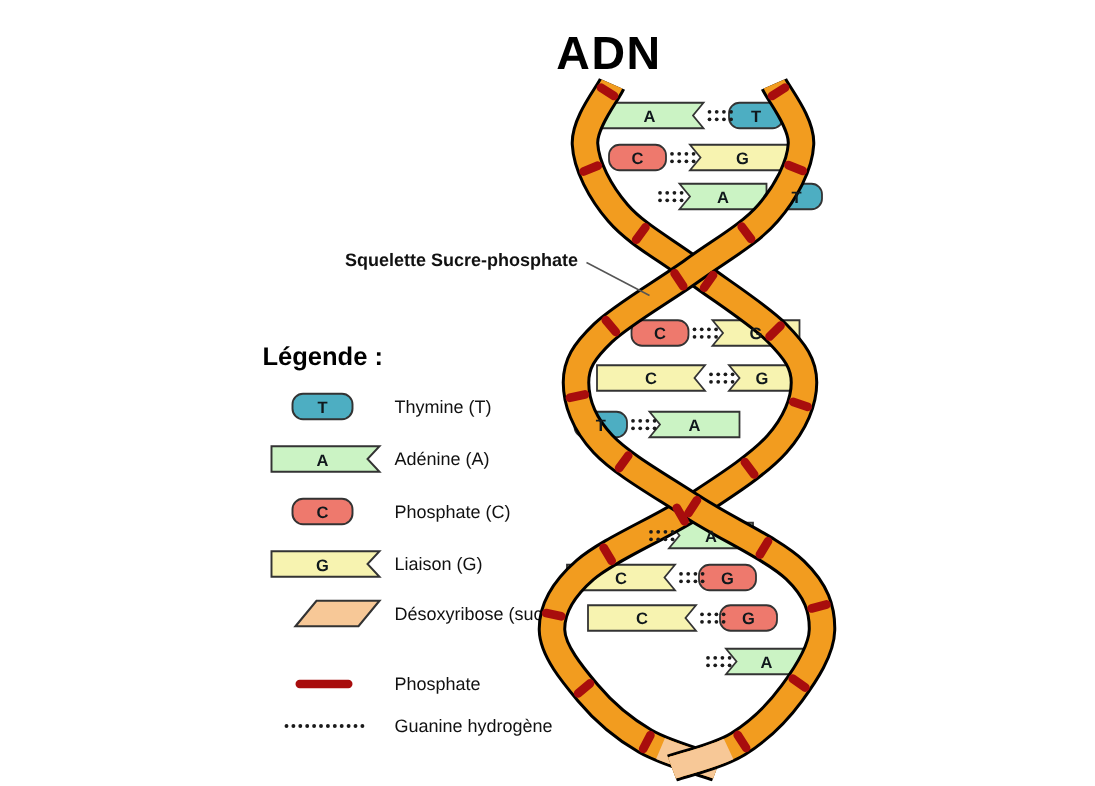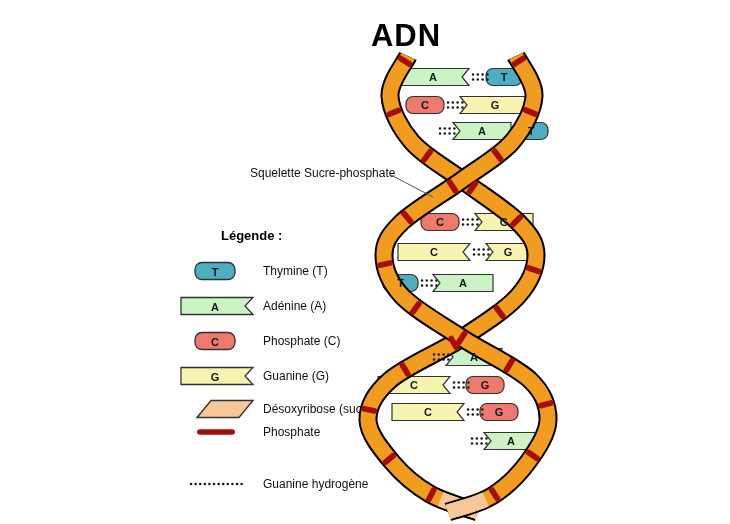--- a/index.html
+++ b/index.html
@@ -1,21 +1,21 @@
 <!DOCTYPE html>
 <html><head>
 <meta charset="utf-8">
 <style>
   html,body{margin:0;padding:0;background:#fff;}
   .stage{position:relative;width:730px;height:524px;background:#ffffff;overflow:hidden;
          font-family:"Liberation Sans", sans-serif;color:#111;}
   .title{position:absolute;top:12px;left:0;width:730px;margin:6px;text-align:center;
          font-size:31px;font-weight:700;letter-spacing:1px;color:#000;padding-left:35px;}
-  .backbone-label{position:absolute;left:250px;top:166px;font-size:12px;color:#111;white-space:nowrap;}
-  .legend-title{position:absolute;left:175px;top:228px;font-size:13px;font-weight:700;color:#000;margin-left:46px;}
+  .backbone-label{position:absolute;left:230px;top:166px;font-size:12px;color:#111;white-space:nowrap;font-weight:bold;}
+  .legend-title{position:absolute;left:175px;top:228px;font-size:17px;font-weight:700;color:#000;}
   .legend-row{position:absolute;left:175px;height:24px;display:flex;align-items:center;}
   .legend-icon{width:88px;flex:0 0 88px;height:20px;}
   .legend-icon svg{display:block;}
   .legend-label{font-size:12px;color:#111;white-space:nowrap;text-align:right;}
   svg.helix{position:absolute;left:0;top:0;}
 </style>
 </head>
 <body>
 
 <div class="stage">
@@ -50,31 +50,31 @@
         </span>
         <span class="legend-label">Phosphate (C)</span>
       </div>
       <div class="legend-row" style="top: 364px;">
         <span class="legend-icon">
           <svg width="88" height="20" viewBox="0 0 88 20">
             <path d="M 6 1.5 L 78 1.5 L 70 10 L 78 18.5 L 6 18.5 Z" fill="#F7F3B0" stroke="#333333" stroke-width="1.3"></path>
             <text x="40" y="14.5" text-anchor="middle" font-size="11" font-weight="bold" fill="#10181C">G</text>
           </svg>
         </span>
-        <span class="legend-label">Guanine (G)</span>
+        <span class="legend-label">Liaison (G)</span>
       </div>
       <div class="legend-row" style="top: 397px;">
         <span class="legend-icon">
           <svg width="88" height="20" viewBox="0 0 88 20">
             <path d="M 22 18.5 L 36 1.5 L 78 1.5 L 64 18.5 Z" fill="#F7C897" stroke="#333333" stroke-width="1.4"></path>
           </svg>
         </span>
         <span class="legend-label">Désoxyribose (sucre)</span>
       </div>
-      <div class="legend-row" style="top: 420px;">
+      <div class="legend-row" style="top: 444px;">
         <span class="legend-icon">
           <svg width="88" height="20" viewBox="0 0 88 20">
             <rect x="22" y="7.2" width="38" height="5.6" rx="2.8" fill="#A80D0D"></rect>
           </svg>
         </span>
         <span class="legend-label">Phosphate</span>
       </div>
       <div class="legend-row" style="top: 472px;">
         <span class="legend-icon">
           <svg width="88" height="20" viewBox="0 0 88 20">

